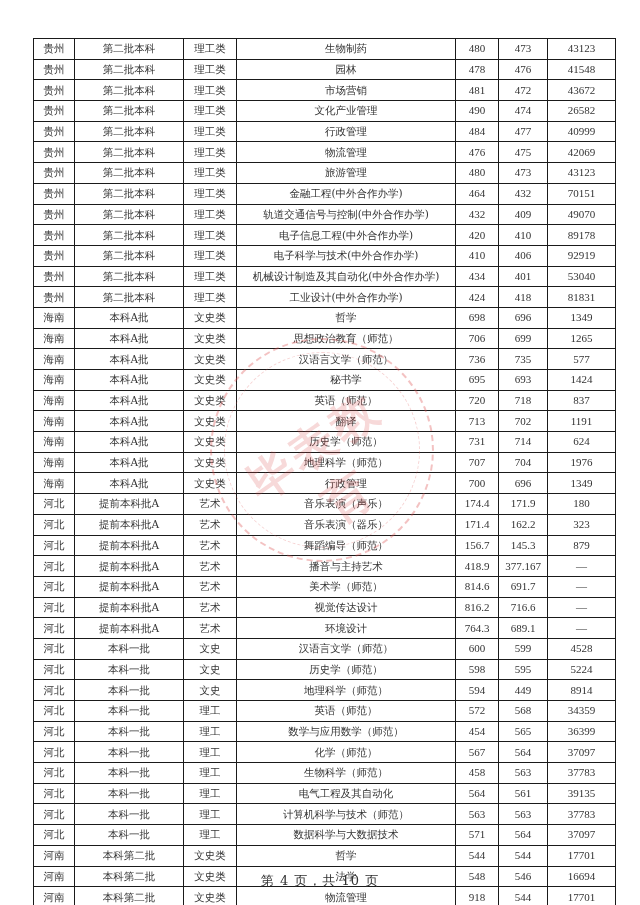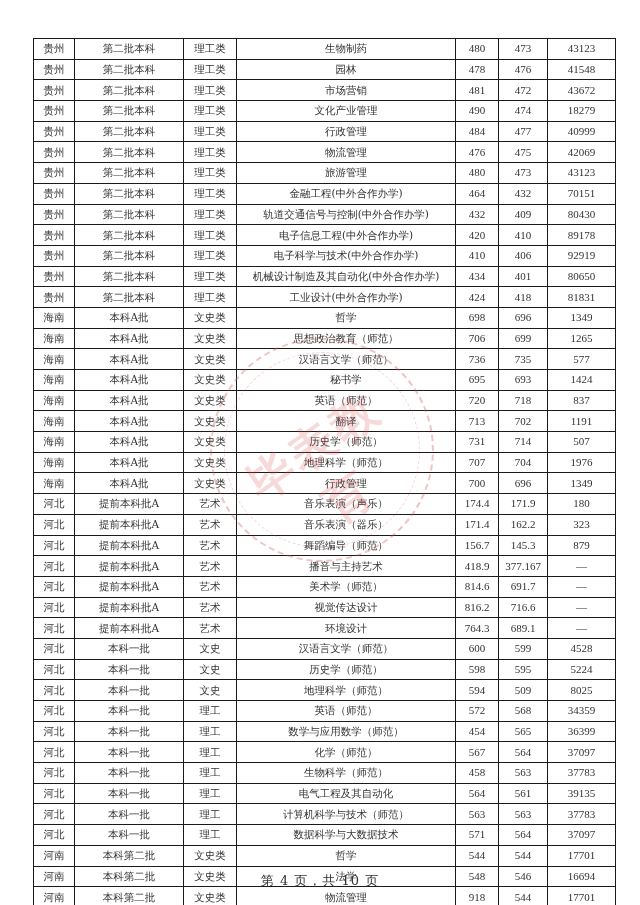--- a/index.html
+++ b/index.html
@@ -68,21 +68,21 @@
           <td class="num">472</td>
           <td class="num">43672</td>
         </tr>
         <tr>
           <td>贵州</td>
           <td>第二批本科</td>
           <td>理工类</td>
           <td>文化产业管理</td>
           <td class="num">490</td>
           <td class="num">474</td>
-          <td class="num">18279</td>
+          <td class="num">26582</td>
         </tr>
         <tr>
           <td>贵州</td>
           <td>第二批本科</td>
           <td>理工类</td>
           <td>行政管理</td>
           <td class="num">484</td>
           <td class="num">477</td>
           <td class="num">40999</td>
         </tr>
@@ -113,21 +113,21 @@
           <td class="num">432</td>
           <td class="num">70151</td>
         </tr>
         <tr>
           <td>贵州</td>
           <td>第二批本科</td>
           <td>理工类</td>
           <td>轨道交通信号与控制(中外合作办学)</td>
           <td class="num">432</td>
           <td class="num">409</td>
-          <td class="num">80430</td>
+          <td class="num">49070</td>
         </tr>
         <tr>
           <td>贵州</td>
           <td>第二批本科</td>
           <td>理工类</td>
           <td>电子信息工程(中外合作办学)</td>
           <td class="num">420</td>
           <td class="num">410</td>
           <td class="num">89178</td>
         </tr>
@@ -140,21 +140,21 @@
           <td class="num">406</td>
           <td class="num">92919</td>
         </tr>
         <tr>
           <td>贵州</td>
           <td>第二批本科</td>
           <td>理工类</td>
           <td>机械设计制造及其自动化(中外合作办学)</td>
           <td class="num">434</td>
           <td class="num">401</td>
-          <td class="num">80650</td>
+          <td class="num">53040</td>
         </tr>
         <tr>
           <td>贵州</td>
           <td>第二批本科</td>
           <td>理工类</td>
           <td>工业设计(中外合作办学)</td>
           <td class="num">424</td>
           <td class="num">418</td>
           <td class="num">81831</td>
         </tr>
@@ -212,21 +212,21 @@
           <td class="num">702</td>
           <td class="num">1191</td>
         </tr>
         <tr>
           <td>海南</td>
           <td>本科A批</td>
           <td>文史类</td>
           <td>历史学（师范）</td>
           <td class="num">731</td>
           <td class="num">714</td>
-          <td class="num">507</td>
+          <td class="num">624</td>
         </tr>
         <tr>
           <td>海南</td>
           <td>本科A批</td>
           <td>文史类</td>
           <td>地理科学（师范）</td>
           <td class="num">707</td>
           <td class="num">704</td>
           <td class="num">1976</td>
         </tr>
@@ -319,22 +319,22 @@
           <td class="num">598</td>
           <td class="num">595</td>
           <td class="num">5224</td>
         </tr>
         <tr>
           <td>河北</td>
           <td>本科一批</td>
           <td>文史</td>
           <td>地理科学（师范）</td>
           <td class="num">594</td>
-          <td class="num">509</td>
-          <td class="num">8025</td>
+          <td class="num">449</td>
+          <td class="num">8914</td>
         </tr>
         <tr>
           <td>河北</td>
           <td>本科一批</td>
           <td>理工</td>
           <td>英语（师范）</td>
           <td class="num">572</td>
           <td class="num">568</td>
           <td class="num">34359</td>
         </tr>

